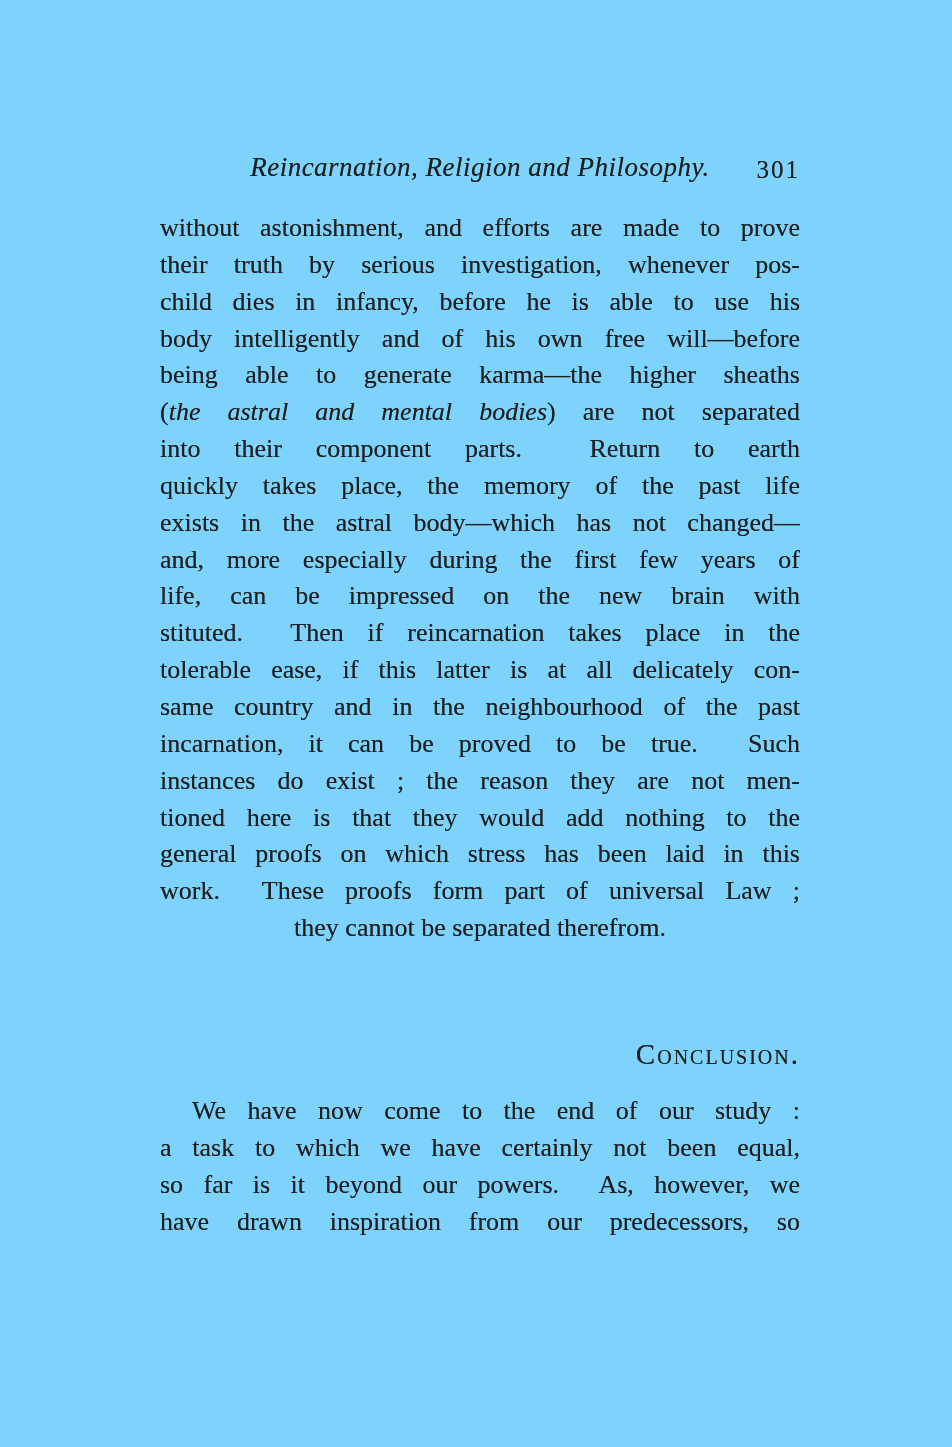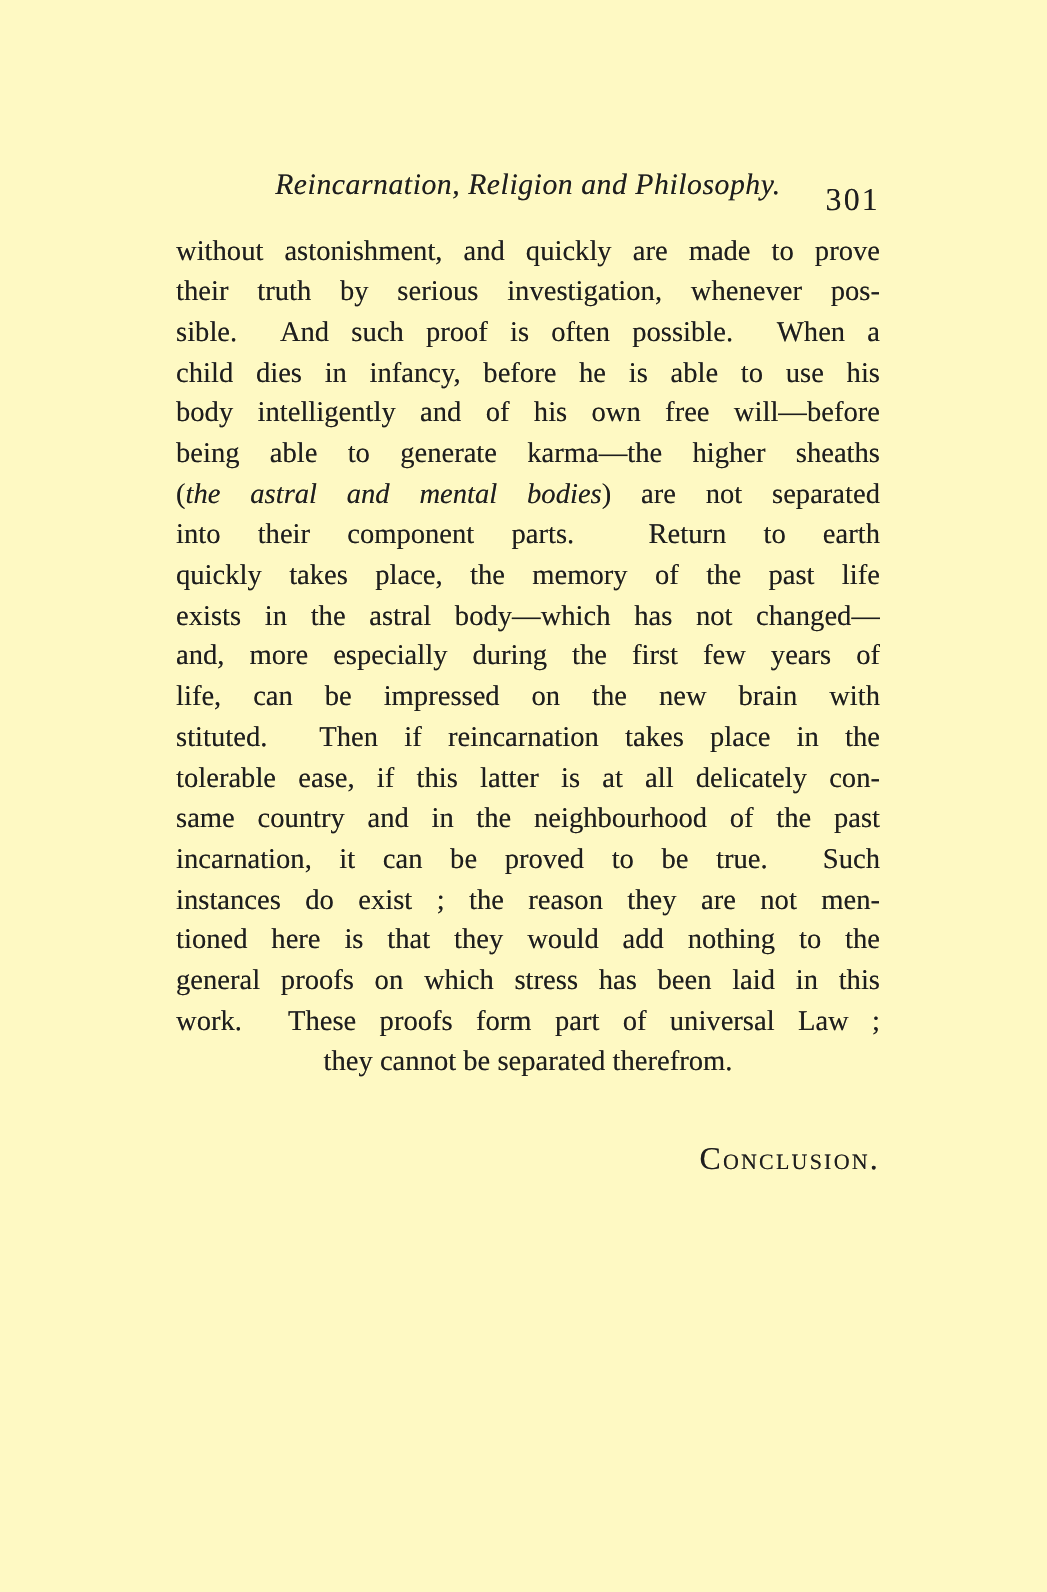--- a/index.html
+++ b/index.html
@@ -1,20 +1,20 @@
 <!DOCTYPE html>
 <html><head>
 <meta charset="utf-8">
 <style>
   html, body { margin: 0; padding: 0; background: #e8e8e8; }
   .page {
     position: relative;
     width: 952px;
     height: 1447px;
-    background: #fef9c3;
+    background: #7dd3fc;
     overflow: hidden;
     font-family: "Liberation Serif", "DejaVu Serif", serif;
     color: #1e1e1e;
     text-shadow: 0 0 0.5px rgba(25,25,25,0.6);
   }
   .running-header {
     position: absolute;
     top: 152px;
     left: 160px;
     width: 640px;
@@ -26,22 +26,22 @@
     transform: translateX(-50%);
     top: 0;
     font-style: italic;
     font-size: 27px;
     white-space: nowrap;
     letter-spacing: 0.5px;
   }
   .page-number {
     position: absolute;
     right: 0;
-    top: 14px;
-    font-size: 29px;
+    top: 4px;
+    font-size: 25px;
     letter-spacing: 2px;
   }
   .para {
     position: absolute;
     left: 160px;
     width: 640px;
     font-size: 26px;
     line-height: 36.85px;
   }
   .para-1 { top: 210px; }
@@ -73,23 +73,22 @@
 <body>
 
 <div class="page">
 
   <div class="running-header">
     <span class="header-title">Reincarnation, Religion and Philosophy.</span>
     <span class="page-number">301</span>
   </div>
 
   <div class="para para-1">
-      <div class="line j">without astonishment, and quickly are made to prove</div>
+      <div class="line j">without astonishment, and efforts are made to prove</div>
       <div class="line j">their truth by serious investigation, whenever pos-</div>
-      <div class="line j">sible.&nbsp; And such proof is often possible.&nbsp; When a</div>
       <div class="line j">child dies in infancy, before he is able to use his</div>
       <div class="line j">body intelligently and of his own free will—before</div>
       <div class="line j">being able to generate karma—the higher sheaths</div>
       <div class="line j">(<i>the astral and mental bodies</i>) are not separated</div>
       <div class="line j">into their component parts.&nbsp; Return to earth</div>
       <div class="line j">quickly takes place, the memory of the past life</div>
       <div class="line j">exists in the astral body—which has not changed—</div>
       <div class="line j">and, more especially during the first few years of</div>
       <div class="line j">life, can be impressed on the new brain with</div>
       <div class="line j">stituted.&nbsp; Then if reincarnation takes place in the</div>
@@ -98,14 +97,20 @@
       <div class="line j">incarnation, it can be proved to be true.&nbsp; Such</div>
       <div class="line j">instances do exist&nbsp;; the reason they are not men-</div>
       <div class="line j">tioned here is that they would add nothing to the</div>
       <div class="line j">general proofs on which stress has been laid in this</div>
       <div class="line j">work.&nbsp; These proofs form part of universal Law&nbsp;;</div>
       <div class="line">they cannot be separated therefrom.</div>
     </div>
 
   <div class="section-heading">Conclusion.</div>
 
+  <div class="para para-2">
+      <div class="line j ind">We have now come to the end of our study&nbsp;:</div>
+      <div class="line j">a task to which we have certainly not been equal,</div>
+      <div class="line j">so far is it beyond our powers.&nbsp; As, however, we</div>
+      <div class="line j">have drawn inspiration from our predecessors, so</div>
+    </div>
 
 </div>
 
 </body></html>

